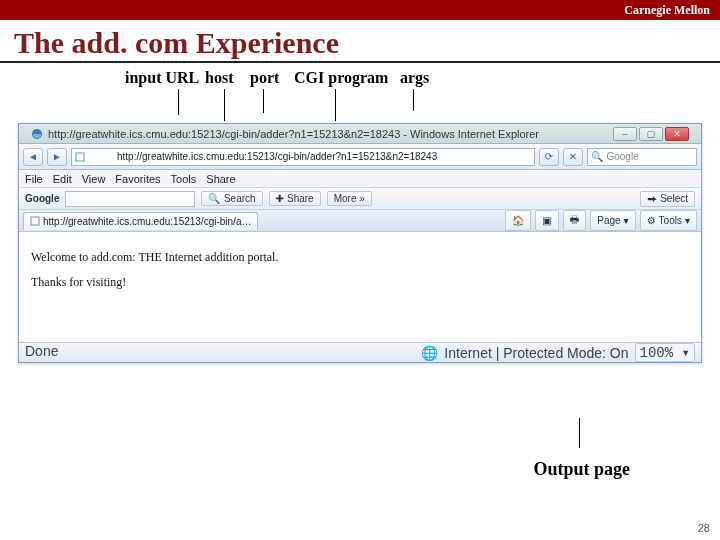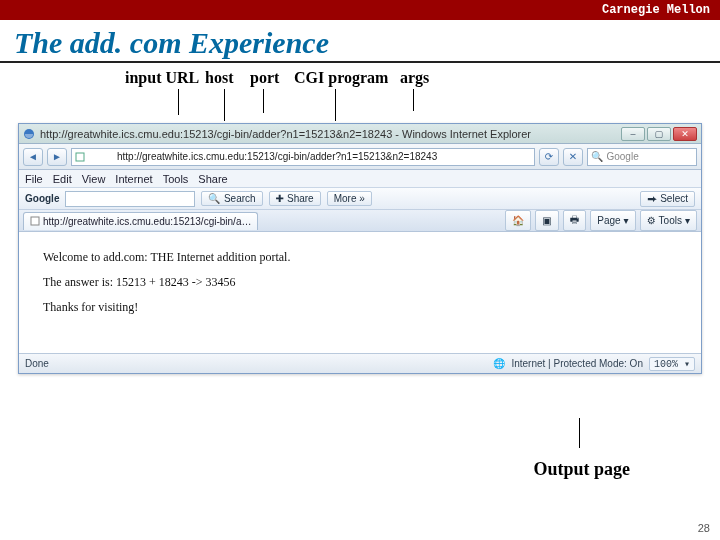--- a/index.html
+++ b/index.html
@@ -17,30 +17,29 @@
     background: #990000;
     display: flex;
     justify-content: flex-end;
     align-items: center;
     padding-right: 10px;
   }
   .institution {
     color: #ffffff;
     font-weight: bold;
     font-size: 12px;
-    font-family: Liberation Mono, monospace;
+    font-family: Liberation Serif, serif;
   }
   .slide-title {
     font-size: 30px;
     font-weight: bold;
-    color: #0369a1;
+    color: #7f1d1d;
     padding: 6px 26px 2px 14px;
     border-bottom: 2px solid #222;
     line-height: 1.1;
-    font-style: italic;
   }
   .labels {
     position: relative;
     height: 60px;
   }
   .lbl {
     position: absolute;
     font-family: Georgia, serif;
     font-weight: bold;
     font-size: 16px;
@@ -75,21 +74,21 @@
     background: #fff;
     box-shadow: 0 1px 3px rgba(0,0,0,0.2);
   }
   .brow-titlebar {
     background: linear-gradient(#dbe8e8,#c9dbdb);
     border-bottom: 1px solid #9cb3c9;
     height: 20px;
     display: flex;
     align-items: center;
     justify-content: space-between;
-    padding: 0 4px;
+    padding: 0 12px;
   }
   .brow-titlebar .favicon {
     width: 12px; height: 12px;
     margin-right: 5px;
     display: inline-flex;
   }
   .brow-titlebar .ttext { color: #333; font-size: 11px; }
   .winbtns { display:flex; gap:2px; }
   .winbtn {
     width: 24px; height: 14px;
@@ -165,32 +164,32 @@
   .tab {
     height:18px; max-width:300px;
     border:1px solid #a9bdd4; border-bottom:none;
     background:linear-gradient(#fff,#ecf2f9);
     border-radius:3px 3px 0 0;
     display:flex; align-items:center; padding:0 6px;
     font-size:10px; color:#223; overflow:hidden; white-space:nowrap;
   }
   .tabright { display:flex; gap:4px; }
   .content {
-    padding:14px 12px 28px 24px;
+    padding:14px 12px 28px 12px;
     font-family:'Times New Roman', serif;
     font-size:12px; color:#111;
     min-height:110px;
   }
   .content p { margin:4px 0 10px 0; }
   .statusbar {
     height:20px;
     background:linear-gradient(#f4f7fb,#dfe7f0);
     border-top:1px solid #b9c9dc;
-    display:flex; align-items:center; justify-content:space-between;
-    padding:0 6px; font-size:10px; color:#345;
+    display:flex; align-items:flex-start; justify-content:space-between;
+    padding:0 6px; font-size:14px; color:#345;
   }
   .statusbar .right { display:flex; align-items:center; gap:6px; }
   .pill {
     border:1px solid #b6c8dc; background:#f3f7fc;
     padding:0 4px; border-radius:2px;font-family:Liberation Mono, monospace;
   }
 
   .outlabel {
     position:absolute;
     right:90px;
@@ -281,21 +280,21 @@
     <div class="searchbox">
       <span class="ico" style="margin-right:3px;">🔍</span>
       <span>Google</span>
     </div>
   </div>
 
   <div class="menubar">
     <span>File</span>
     <span>Edit</span>
     <span>View</span>
-    <span>Internet</span>
+    <span>Favorites</span>
     <span>Tools</span>
     <span>Share</span>
   </div>
 
   <div class="gtoolbar">
     <span style="font-weight:bold;">Google</span>
     <div class="gsearch"></div>
     <div class="tbtn">
       <span class="ico">🔍</span>
       <span>Search</span>
@@ -338,21 +337,20 @@
       </div>
       <div class="tbtn">
         <span class="ico">⚙</span>
         <span>Tools</span> ▾
       </div>
     </div>
   </div>
 
   <div class="content">
     <p>Welcome to add.com: THE Internet addition portal.</p>
-    <p>The answer is: 15213 + 18243 -&gt; 33456</p>
     <p>Thanks for visiting!</p>
   </div>
 
   <div class="statusbar">
     <span>Done</span>
     <div class="right">
       <span class="ico">🌐</span>
       <span>Internet | Protected Mode: On</span>
       <span class="pill">
         <span>100%</span> ▾

